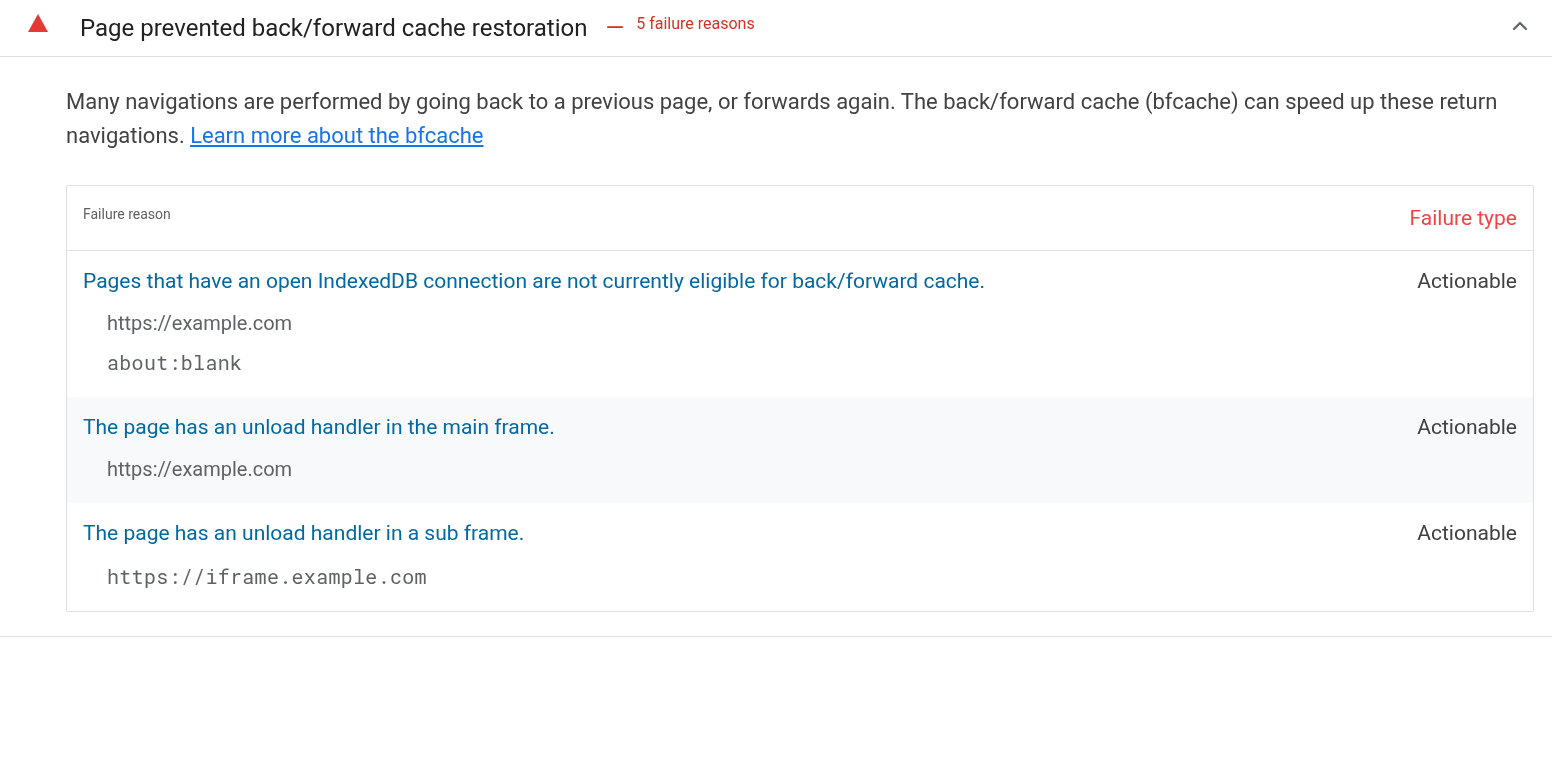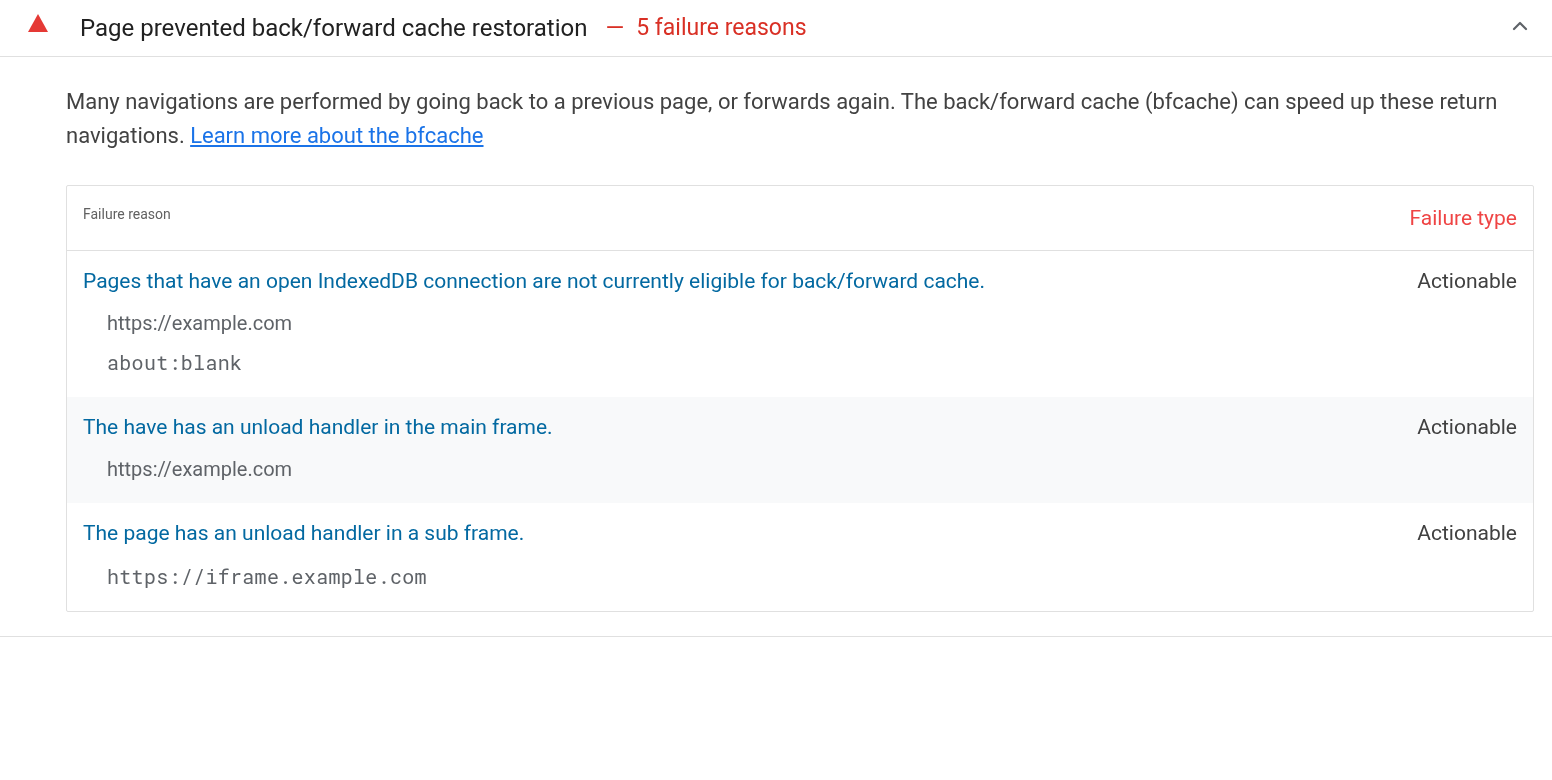--- a/index.html
+++ b/index.html
@@ -37,21 +37,21 @@
       font-weight: 400;
       color: #212121;
     }
     .header .dash {
       font-size: 24px;
       color: #d93025;
       margin: 0 12px 0 18px;
       font-weight: 400;
     }
     .header .count {
-      font-size: 23px;
+      font-size: 16px;
       color: #d93025;
       font-weight: 400;
     }
     .header .spacer {
       flex: 1;
     }
     .header .chevron {
       color: #5f6368;
       flex-shrink: 0;
     }
@@ -170,21 +170,21 @@
               <div class="reason-text">Pages that have an open IndexedDB connection are not currently eligible for back/forward cache.</div>
               <div class="type-text">Actionable</div>
             </div>
             <div class="urls">
               <div class="url">https://example.com</div>
               <div class="url mono">about:blank</div>
             </div>
           </div>
           <div class="row">
             <div class="row-head">
-              <div class="reason-text">The have has an unload handler in the main frame.</div>
+              <div class="reason-text">The page has an unload handler in the main frame.</div>
               <div class="type-text">Actionable</div>
             </div>
             <div class="urls">
               <div class="url">https://example.com</div>
             </div>
           </div>
           <div class="row">
             <div class="row-head">
               <div class="reason-text">The page has an unload handler in a sub frame.</div>
               <div class="type-text">Actionable</div>

